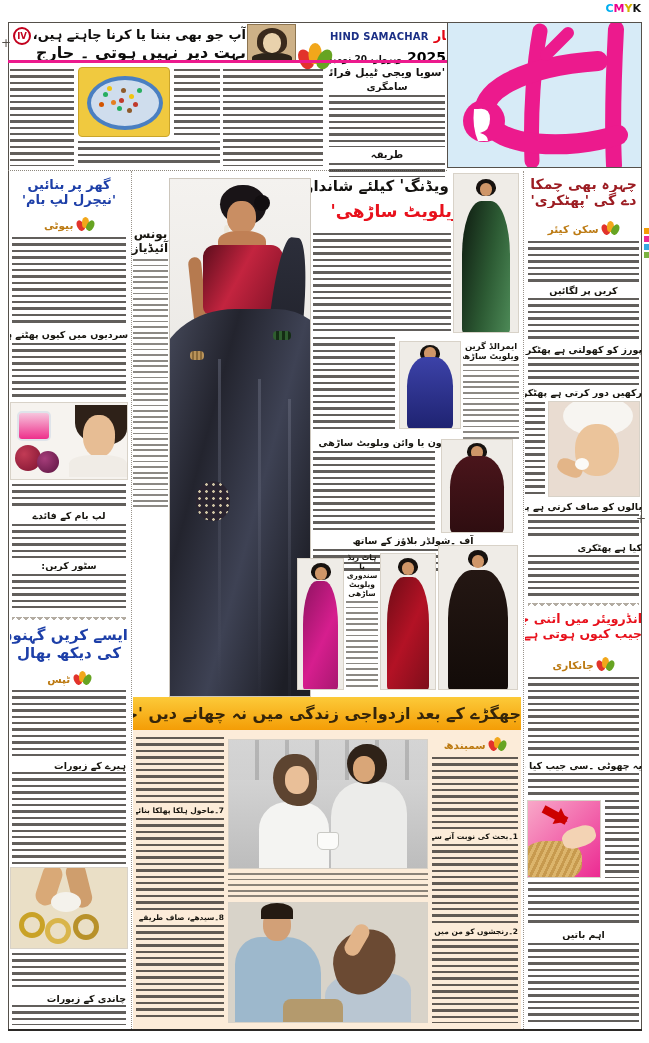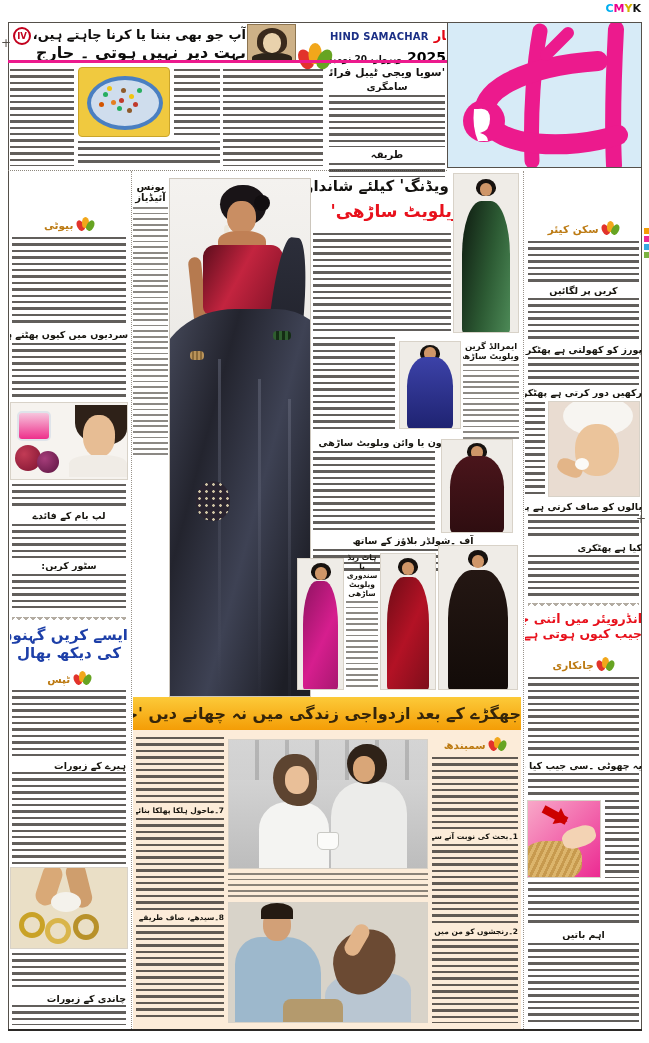--- a/index.html
+++ b/index.html
@@ -259,20 +259,24 @@
     <div class="abs tsim" style="left:70px;top:77px;width:142px;height:25px;"></div>
     <div class="abs tsim" style="left:2px;top:5px;width:64px;height:97px;"></div>
   </div>
 
   
   <div class="abs vsep" style="left:131px;top:171px;height:858px;"></div>
   <div class="abs vsep" style="left:523px;top:171px;height:858px;"></div>
 
   
   <div class="abs" style="left:8px;top:171px;width:122px;height:858px;">
+    <div class="abs ur ctr h-blue" style="left:2px;top:6px;width:118px;">
+      <div class="nowrap" style="font-size:13px;">گھر پر بنائیں</div>
+      <div class="nowrap" style="font-size:13px;">'نیچرل لپ بام'</div>
+    </div>
     <div class="abs ctr tagrow ur" style="left:2px;top:46px;width:118px;">
       <span class="leaficon"><i class="p1"></i><i class="p2"></i><i class="p3"></i></span>
       <span>بیوٹی</span>
     </div>
     <div class="abs tsim" style="left:4px;top:66px;width:114px;height:90px;"></div>
     <div class="abs ur ctr subhead nowrap" style="left:2px;top:158px;width:118px;">سردیوں میں کیوں پھٹتے ہیں ہونٹ؟</div>
     <div class="abs tsim" style="left:4px;top:172px;width:114px;height:56px;"></div>
     <div class="abs fig" id="lipimg" style="left:2px;top:231px;width:118px;height:78px;">
       <i class="jar"></i>
         <i class="beet1"></i>
@@ -311,21 +315,21 @@
     <div class="abs tsim" style="left:4px;top:834px;width:114px;height:20px;"></div>
   </div>
 
   
   <div class="abs" style="left:133px;top:171px;width:388px;height:526px;">
     <div class="abs ur ctr h-black nowrap" style="left:176px;top:6px;width:180px;font-size:15px;">'ونٹر ویڈنگ' کیلئے شاندار</div>
     <div class="abs ur ctr h-red nowrap" style="left:176px;top:30px;width:180px;font-size:17px;">'ویلویٹ ساڑھی'</div>
     <div class="abs tsim" style="left:180px;top:62px;width:138px;height:98px;"></div>
 
     <div class="abs" style="left:0;top:10px;width:35px;height:280px;">
-      <div class="ur ctr capbold" style="font-size:10px;">بونس آئیڈیاز</div>
+      <div class="ur ctr capbold" style="font-size:12px;margin-top:46px;">بونس آئیڈیاز</div>
       <div class="tsim-lt" style="height:250px;margin-top:4px;"></div>
     </div>
 
     <div class="abs" id="mainphoto" style="left:36px;top:7px;width:142px;height:519px;">
       <i class="hair"></i>
         <i class="bun"></i>
         <i class="face"></i>
         <i class="earr"></i>
         <i class="chest"></i>
       <i class="armL"></i>
@@ -386,20 +390,24 @@
     </div>
     <div class="abs fig" style="left:164px;top:387px;width:47px;height:132px;">
       <i class="fhair"></i>
         <i class="fhead"></i>
         <i class="fbody c-mag"></i>
     </div>
   </div>
 
   
   <div class="abs" style="left:525px;top:171px;width:117px;height:858px;">
+    <div class="abs ur ctr h-maroon" style="left:0;top:5px;width:117px;">
+      <div class="nowrap" style="font-size:14px;">چہرہ بھی چمکا</div>
+      <div class="nowrap" style="font-size:14px;">دے گی 'پھٹکری'</div>
+    </div>
     <div class="abs ctr tagrow ur" style="left:0;top:50px;width:117px;">
       <span class="leaficon"><i class="p1"></i><i class="p2"></i><i class="p3"></i></span>
       <span>سکن کیئر</span>
     </div>
     <div class="abs tsim" style="left:3px;top:70px;width:111px;height:42px;"></div>
     <div class="abs ur ctr subhead nowrap" style="left:0;top:114px;width:117px;">کریں پر لگائیں</div>
     <div class="abs tsim" style="left:3px;top:127px;width:111px;height:44px;"></div>
     <div class="abs ur ctr subhead nowrap" style="left:0;top:173px;width:117px;">پورز کو کھولتی ہے پھٹکری</div>
     <div class="abs tsim" style="left:3px;top:186px;width:111px;height:28px;"></div>
     <div class="abs ur ctr subhead nowrap" style="left:0;top:216px;width:117px;">رکھیں دور کرتی ہے پھٹکری</div>

